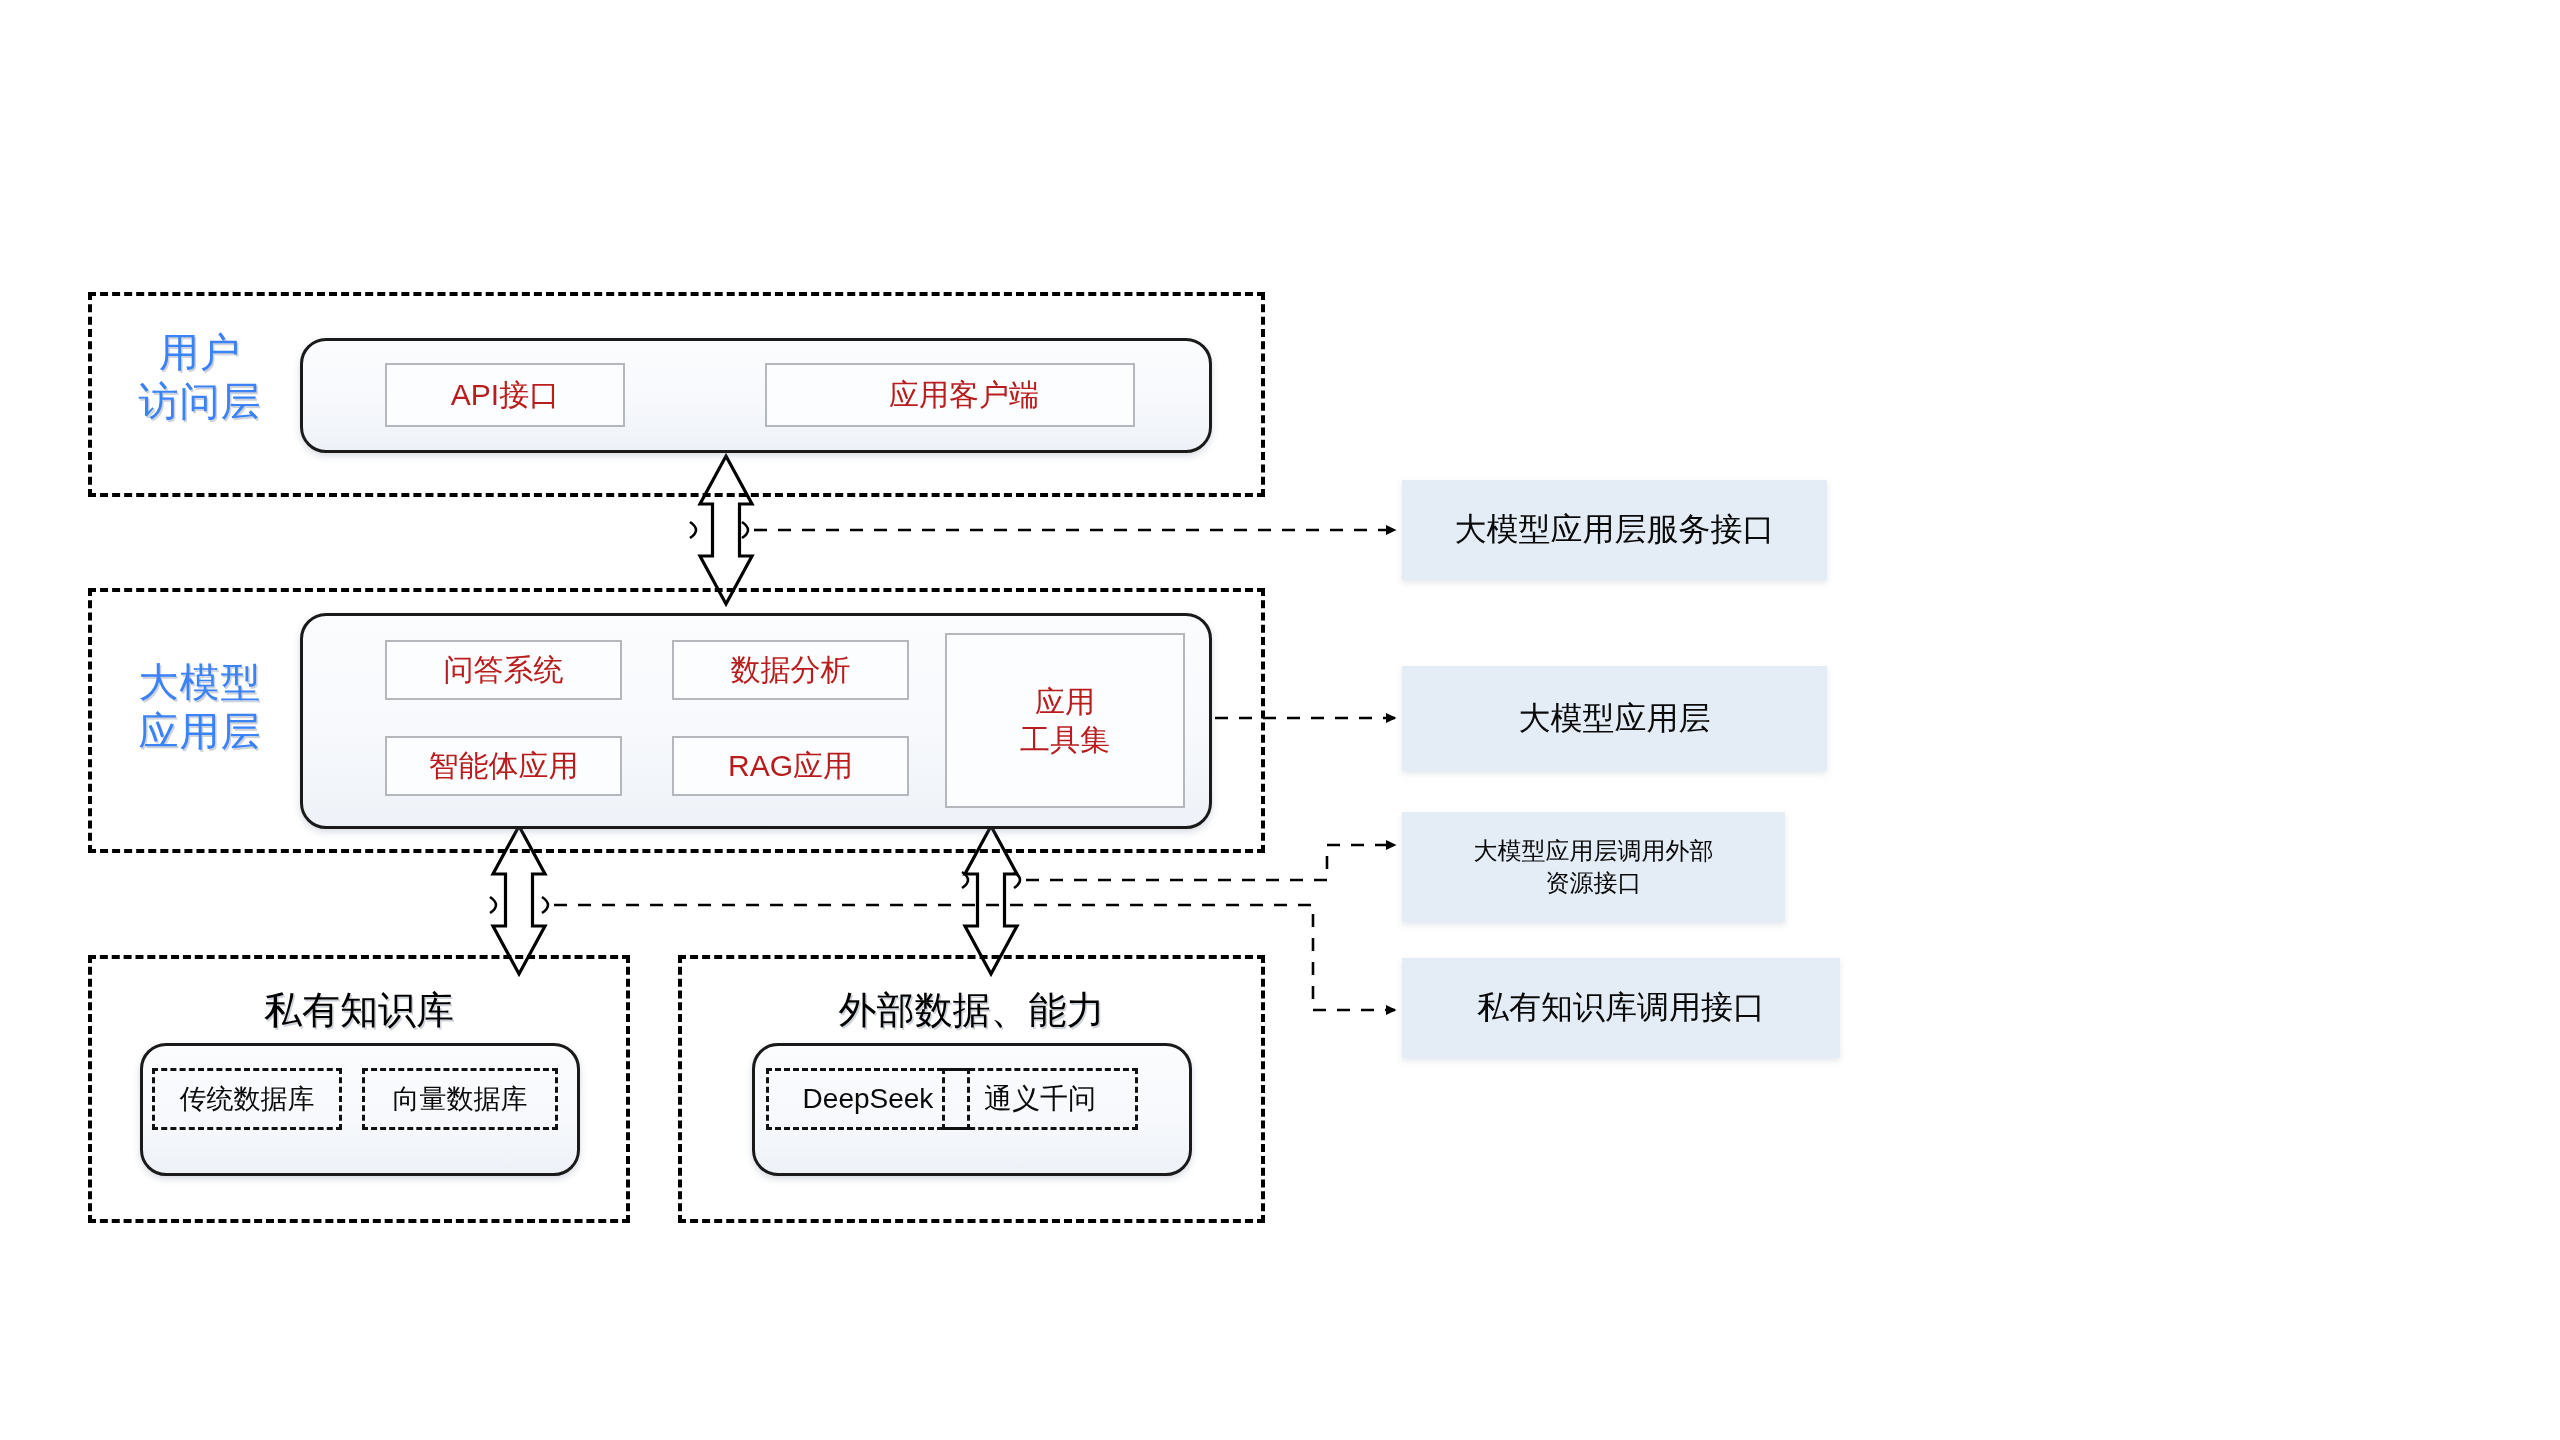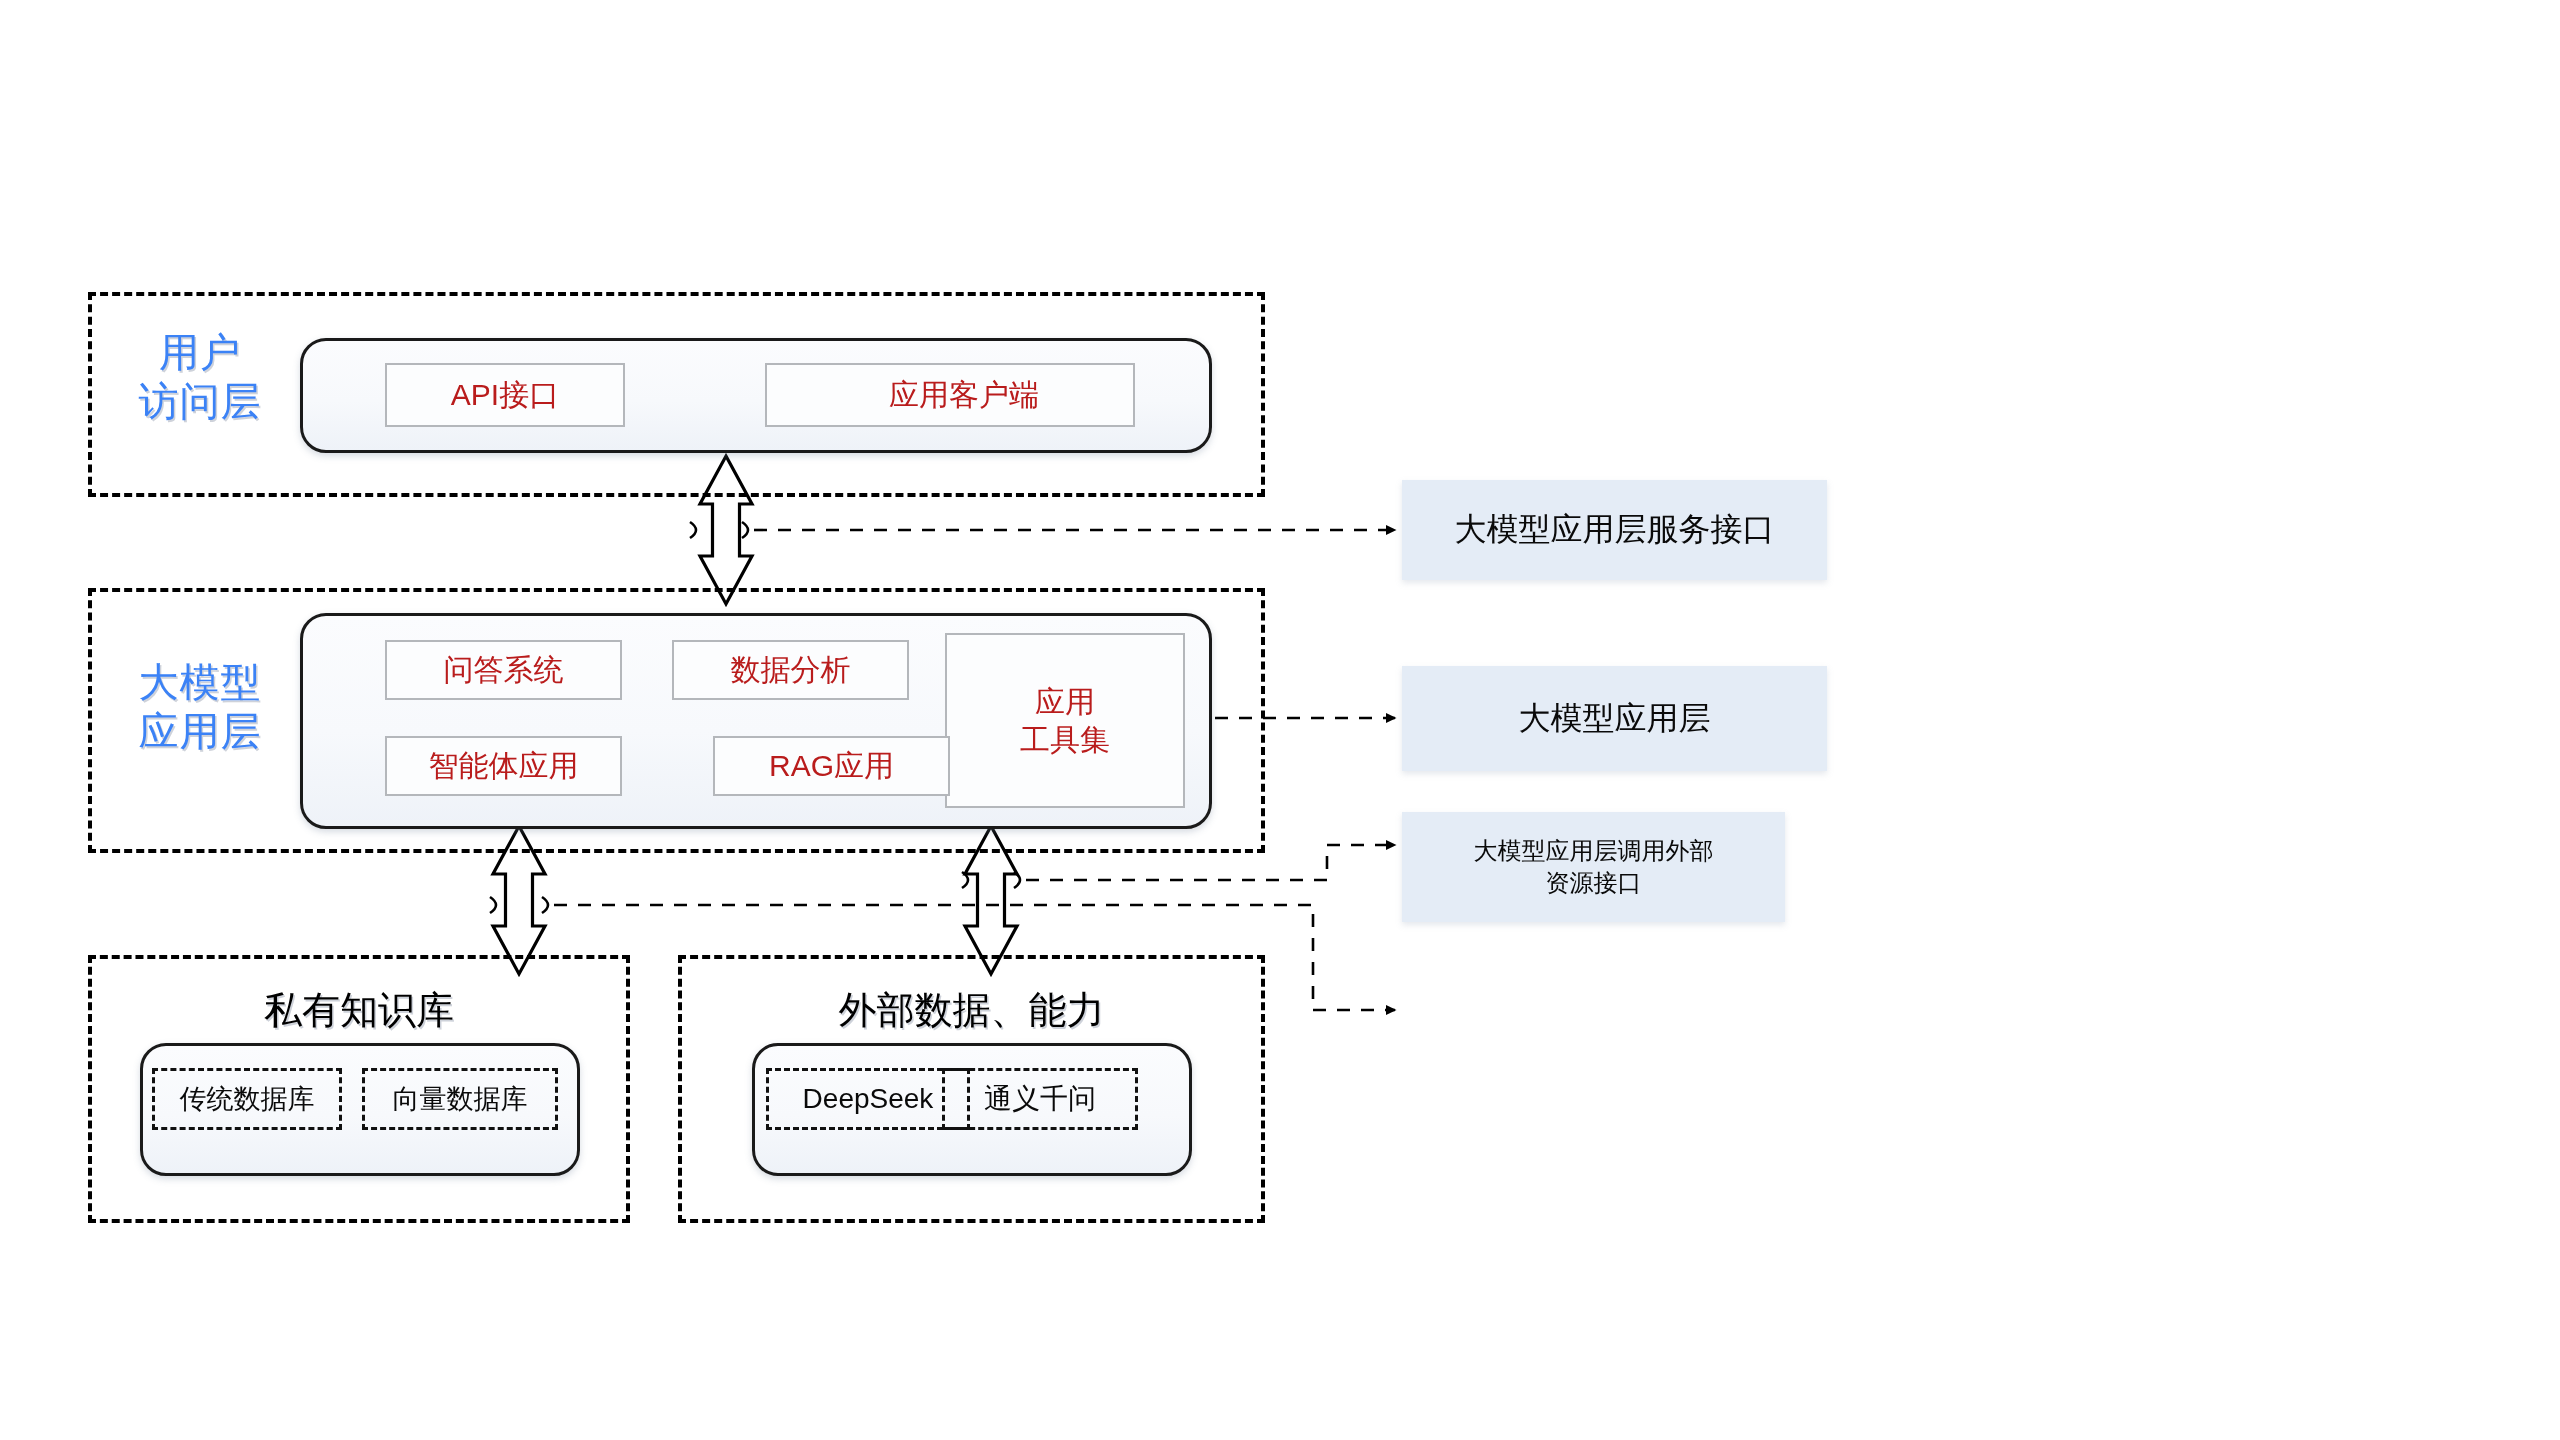--- a/index.html
+++ b/index.html
@@ -195,21 +195,21 @@
 
   <div class="tile" style="left:385px; top:640px; width:237px; height:60px; font-size:30px;">问答系统</div>
 
   <div class="tile" style="left:672px; top:640px; width:237px; height:60px; font-size:30px;">数据分析</div>
 
   <div class="tile" style="left:945px; top:633px; width:240px; height:175px; font-size:30px;">应用
 工具集</div>
 
   <div class="tile" style="left:385px; top:736px; width:237px; height:60px; font-size:30px;">智能体应用</div>
 
-  <div class="tile" style="left:672px; top:736px; width:237px; height:60px; font-size:30px;margin-left:41px;">RAG应用</div>
+  <div class="tile" style="left:672px; top:736px; width:237px; height:60px; font-size:30px;">RAG应用</div>
 
   <div class="layer-box" style="left:88px; top:955px; width:542px; height:268px;"></div>
 
   <div class="group-title" style="left:88px; top:985px; width:542px; font-size:38px;">私有知识库</div>
 
   <div class="panel" style="left:140px; top:1043px; width:440px; height:133px;"></div>
 
   <div class="dtile" style="left:152px; top:1068px; width:190px; height:62px; font-size:27px;">传统数据库</div>
 
   <div class="dtile" style="left:362px; top:1068px; width:196px; height:62px; font-size:27px;">向量数据库</div>
@@ -224,14 +224,15 @@
 
   <div class="dtile" style="left:942px; top:1068px; width:196px; height:62px; font-size:28px;">通义千问</div>
 
   <div class="chip" style="left:1402px; top:480px; width:425px; height:100px; font-size:32px;">大模型应用层服务接口</div>
 
   <div class="chip" style="left:1402px; top:666px; width:425px; height:105px; font-size:32px;">大模型应用层</div>
 
   <div class="chip" style="left:1402px; top:812px; width:383px; height:110px; font-size:24px;">大模型应用层调用外部
 资源接口</div>
 
+  <div class="chip" style="left:1402px; top:958px; width:438px; height:100px; font-size:32px;">私有知识库调用接口</div>
 
 </div>
 
 </body></html>

